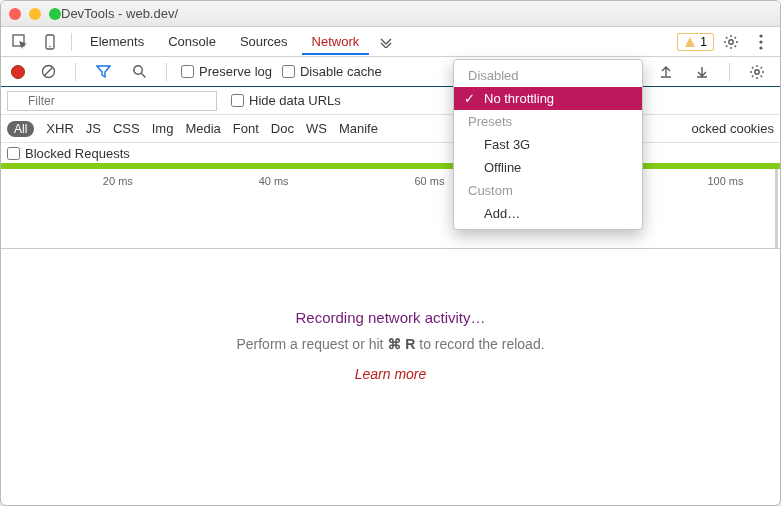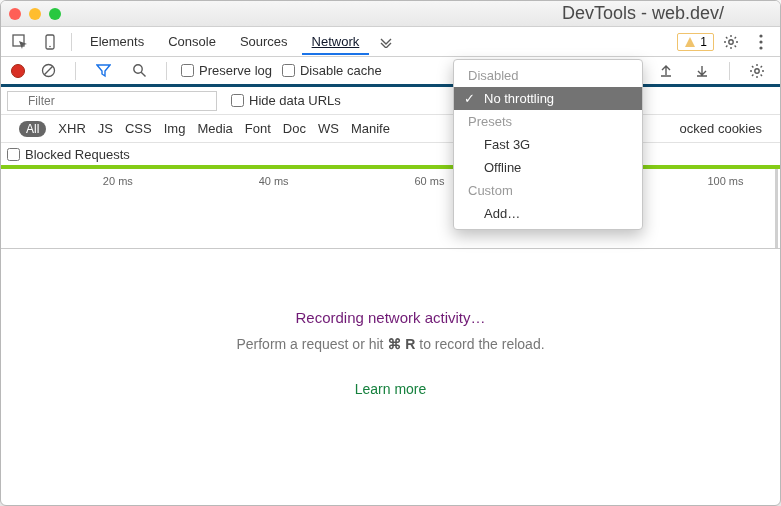--- a/index.html
+++ b/index.html
@@ -2,60 +2,60 @@
 <html><head>
 <meta charset="utf-8">
 <style>
 * { box-sizing: border-box; margin: 0; padding: 0; }
 body { font-family: -apple-system, "Helvetica Neue", Arial, sans-serif; font-size: 12px; background: #fff; }
 .window { width: 781px; height: 506px; border: 1px solid #b8b8b8; border-radius: 6px; overflow: hidden; background: #fff; position: relative; box-shadow: 0 10px 30px rgba(0,0,0,.25); }
 .titlebar { height: 26px; background: linear-gradient(#f6f6f6,#e8e8e8); border-bottom: 1px solid #d0d0d0; display: flex; align-items: center; padding: 0 8px; }
 .traffic { display: flex; gap: 8px; }
 .tl { width: 12px; height: 12px; border-radius: 50%; }
 .tl.red { background:#ff5f57; } .tl.yel { background:#ffbd2e; } .tl.grn { background:#28c840; }
-.title { flex:1; text-align:right; color:#4a4a4a; font-size:18px; }
+.title { flex:1; text-align:left; color:#4a4a4a; font-size:13px; }
 
 .tabrow { height: 30px; border-bottom: 1px solid #d0d0d0; display:flex; align-items:center; padding: 2px 6px; gap: 4px; }
 .iconbtn { width: 26px; height: 22px; display:inline-flex; align-items:center; justify-content:center; color:#5a5a5a; cursor:pointer; border-radius:3px; }
 .iconbtn svg { display:block; }
 .sep { width:1px; height:18px; background:#d5d5d5; margin:0 4px; }
 .tab { padding: 6px 10px; color:#333; cursor:pointer; font-size:13px; }
-.tab.active { color:#0f172a; border-bottom: 2px solid #1a73e8; padding-bottom: 4px; text-decoration: underline; }
+.tab.active { color:#b91c1c; border-bottom: 2px solid #1a73e8; padding-bottom: 4px; }
 .spacer { flex:1; }
 .warnbadge { border:1px solid #f0c36d; padding:1px 6px; display:flex; align-items:center; gap:4px; border-radius:2px; font-size:12px; }
 .warnbadge svg { fill:#f0c36d; }
 
-.toolbar { height: 30px; border-bottom: 3px solid #0c4a6e; display:flex; align-items:center; padding: 0 10px; gap: 10px; }
+.toolbar { height: 30px; border-bottom: 1px solid #0c4a6e; display:flex; align-items:center; padding: 0 10px; gap: 10px; }
 .rec { width:14px; height:14px; border-radius:50%; background:#d93025; border:1px solid #a52714; }
 .funnel { color:#1a73e8; }
 .chkwrap { display:flex; align-items:center; gap:5px; color:#333; font-size:13px; }
 .chk { width:13px; height:13px; }
 
 .filterrow { height: 28px; border-bottom:1px solid #e2e2e2; display:flex; align-items:center; padding:0 6px; gap:14px; }
 .filterinput { width: 210px; height: 20px; border:1px solid #ccc; padding:0 20px; font-size:12px; color:#888; }
 
-.typerow { height: 28px; border-bottom:1px solid #e2e2e2; display:flex; align-items:center; padding: 0 18px; gap: 12px; font-size:13px; color:#333; }
+.typerow { height: 28px; border-bottom:1px solid #e2e2e2; display:flex; align-items:center; padding: 0 6px; gap: 12px; font-size:13px; color:#333; }
 .pill { background:#666; color:#fff; border-radius:8px; padding:1px 7px; font-size:12px; }
 
-.blockedrow { height: 26px; border-bottom:4px solid #84cc16; display:flex; align-items:center; padding: 0 6px; gap:6px; }
+.blockedrow { height: 26px; border-bottom:6px solid #84cc16; display:flex; align-items:center; padding: 0 6px; gap:6px; }
 
 .timeline { height: 80px; border-bottom:1px solid #c9c9c9; position:relative; background:#fff; }
 .timeline .ticklabel { position:absolute; top:6px; font-size:11px; color:#666; transform:translateX(-50%); }
 .timeline .tick1 { left:15%;text-align:center; } .timeline .tick2 { left:35%; } .timeline .tick3 { left:55%; } .timeline .tick5 { left:93%; }
 .timeline::after { content:""; position:absolute; right:2px; top:0; bottom:0; width:3px; background:#d0d0d0; }
 
 .empty { padding: 60px 0 40px; text-align:center; color:#777; font-size:14px; }
 .empty .h { color:#701a75; font-size:15px; margin-bottom:10px; }
 .empty .kbd { font-family:inherit; color:#555; }
-.empty a { color:#15803d; text-decoration:none; display:inline-block; margin-top:29px; }
+.empty a { color:#b91c1c; text-decoration:none; display:inline-block; margin-top:14px;font-style:italic; }
 
 .dropdown { position:absolute; top:58px; left:452px; width:190px; background:#fff; border:1px solid #c7c7c7; border-radius:4px; box-shadow:0 6px 16px rgba(0,0,0,.25); padding:4px 0; z-index:50; font-size:13px; }
 .dropdown .grp { color:#9a9a9a; padding:4px 14px; }
 .dropdown .item { padding:4px 14px 4px 30px; cursor:pointer; position:relative; color:#333; }
-.dropdown .item.sel { background:#737373; color:#fff; }
+.dropdown .item.sel { background:#be185d; color:#fff; }
 .dropdown .item.sel::before { content:"✓"; position:absolute; left:10px; }
 </style>
 </head>
 <body>
 
 <div class="window">
 
   <div class="titlebar">
     <div class="traffic">
       <div class="tl red"></div>

